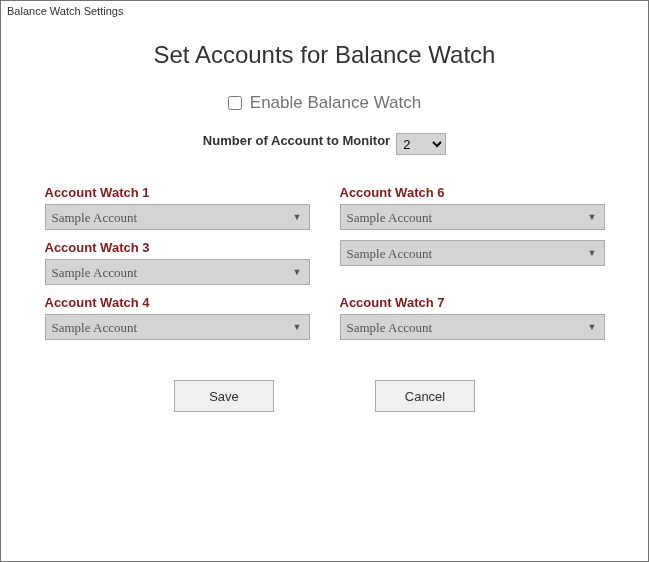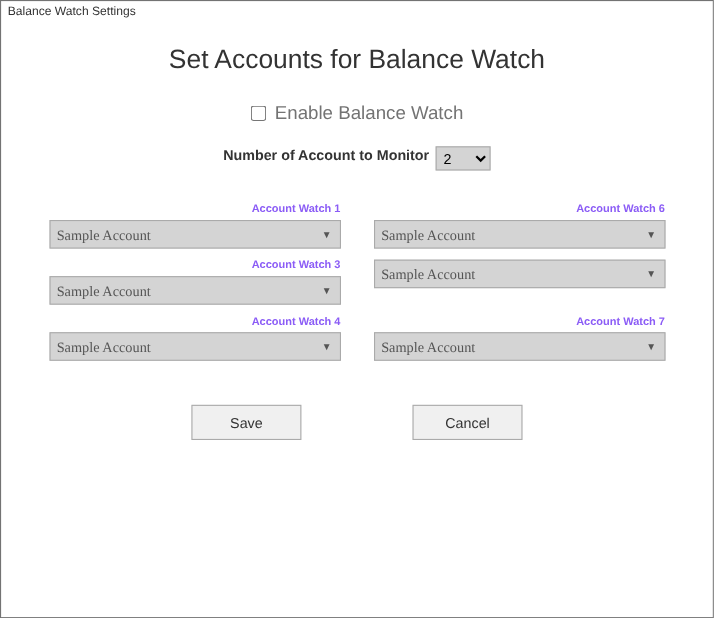--- a/index.html
+++ b/index.html
@@ -90,23 +90,23 @@
     }
 
     .account-group {
       display: flex;
       flex-direction: column;
       gap: 4px;
     }
 
     .account-group label {
       font-weight: bold;
-      font-size: 10px;
-      color: #8b5cf6;
-      text-align: right;
+      font-size: 13px;
+      color: #7f1d1d;
+      text-align: left;
     }
 
     .account-dropdown {
       width: 100%;
       height: 26px;
       background: #d4d4d4;
       border: 1px solid #aaa;
       font-size: 13px;
       color: #555;
       padding: 0 6px;

